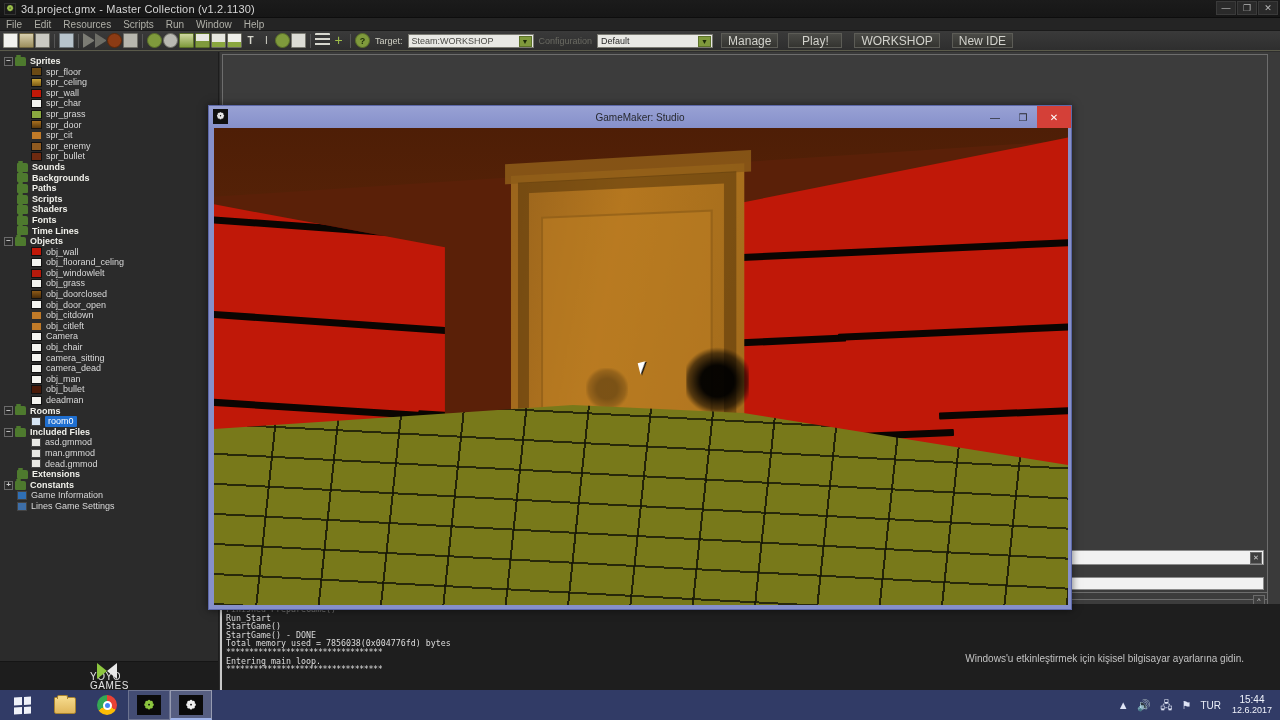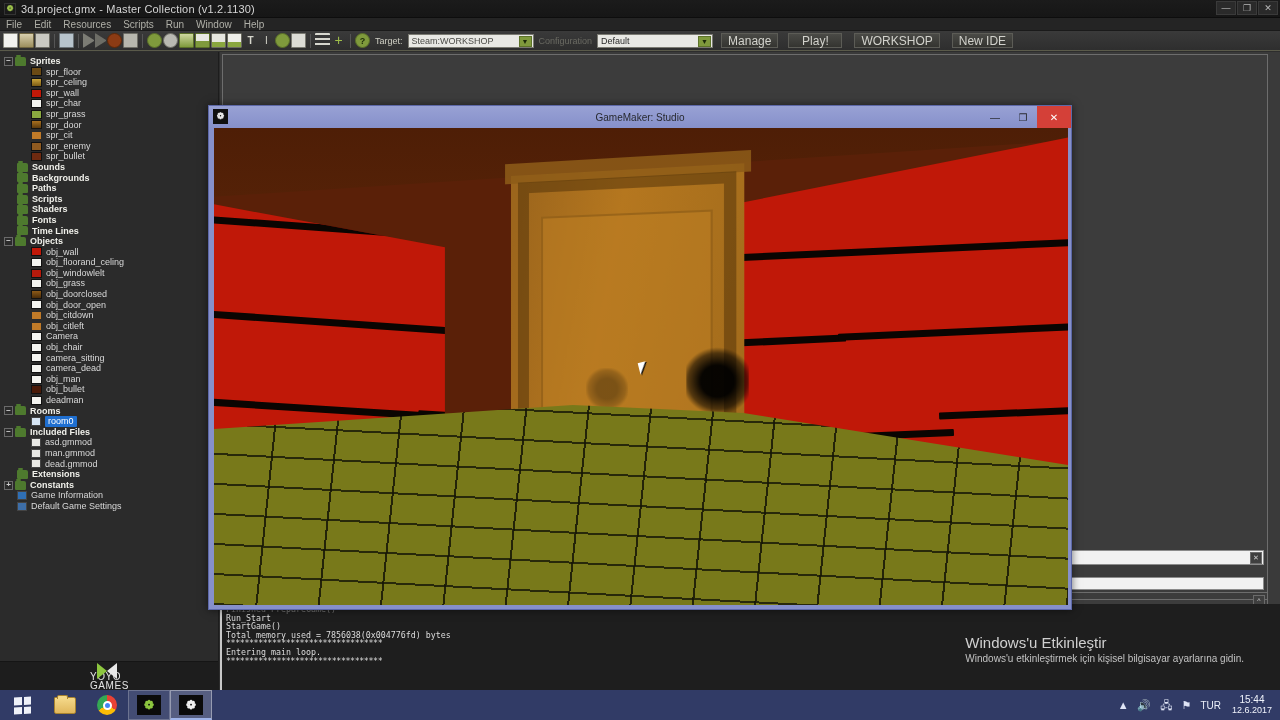--- a/index.html
+++ b/index.html
@@ -648,21 +648,21 @@
             <span class="expander">+</span>
             <span class="folder"></span>
             <span>Constants</span>
           </div>
           <div class="node indent1">
               <span class="docicon info"></span>
               <span>Game Information</span>
             </div>
           <div class="node indent1">
               <span class="docicon gear"></span>
-              <span>Default Game Settings</span>
+              <span>Lines Game Settings</span>
             </div>
         </div>
 
         <div class="yoyo">
           <div class="yoyo-mark"></div>
           <div class="yoyo-txt">
             <div>YOYO</div>
             <div>GAMES</div>
           </div>
         </div>
@@ -676,28 +676,28 @@
         </div>
         <div class="wa-white" style="left:842px; top:525px; right:16px; height:13px;"></div>
         <div class="wa-panel" style="left:842px; top:540px; right:12px; bottom:90px;">
           <span class="wa-scroll-up" style="top:2px;">^</span>
         </div>
 
         <div class="console">
           <div class="line clip">Finished PrepareGame()</div>
           <div class="line">Run_Start</div>
           <div class="line">StartGame()</div>
+          <div class="line">StartGame() - DONE</div>
           <div class="line">Total memory used = 7856038(0x004776fd) bytes</div>
           <div class="line stars">**********************************</div>
           <div class="line">Entering main loop.</div>
           <div class="line stars">**********************************</div>
         </div>
 
         <div class="watermark">
-          <div class="wm-title">Windows'u Etkinleştir</div>
           <div class="wm-sub">Windows'u etkinleştirmek için kişisel bilgisayar ayarlarına gidin.</div>
         </div>
       </div>
     </div>
   </div>
 
   <div class="gamewin">
     <div class="gw-title">
       <div class="gw-icon">❁</div>
       <div class="gw-titletext">GameMaker: Studio</div>

